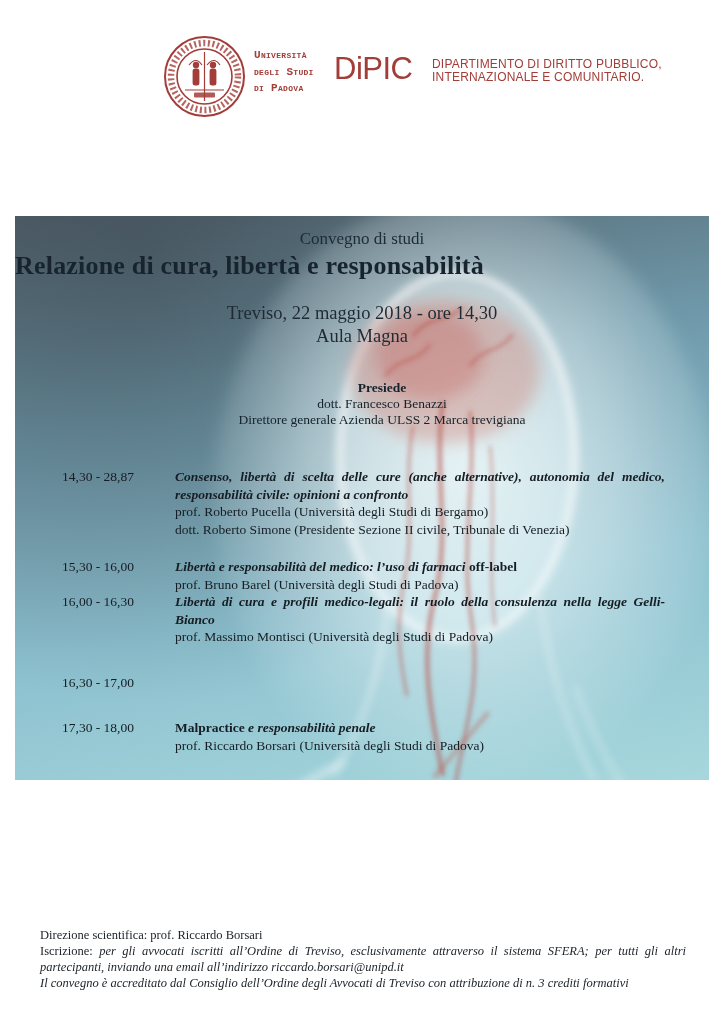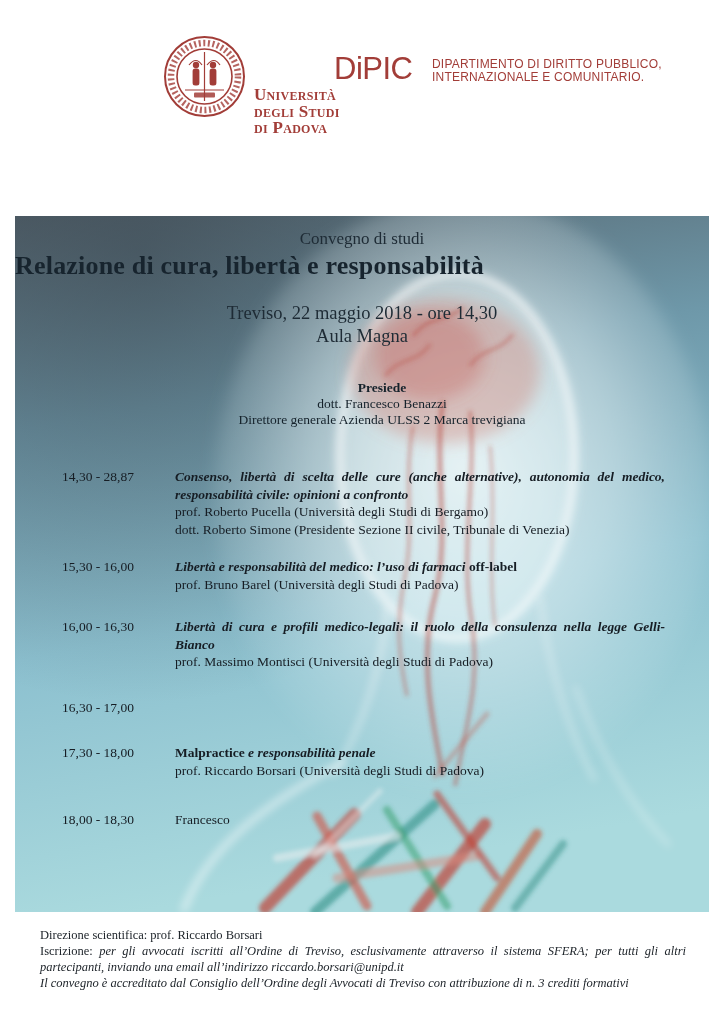--- a/index.html
+++ b/index.html
@@ -5,46 +5,46 @@
   html,body{margin:0;padding:0;}
   body{
     width:724px;height:1024px;position:relative;background:#ffffff;
     font-family:"Liberation Serif",serif;color:#1b2630;overflow:hidden;
   }
   
   .header{position:absolute;top:0;left:0;width:724px;height:150px;}
   .seal{position:absolute;left:163px;top:35px;width:83px;height:83px;}
   .univ-name{
     position:absolute;left:254px;top:47px;
-    font-family:Liberation Serif, serif;font-variant:small-caps;font-weight:600;
-    font-size:17px;line-height:16.5px;color:#a23d38;letter-spacing:.3px;margin-top:40px;
+    font-family:Liberation Mono, monospace;font-variant:small-caps;font-weight:600;
+    font-size:11px;line-height:16.5px;color:#a23d38;letter-spacing:.3px;
   }
   .dipic{
     position:absolute;left:334px;top:52px;
     font-family:"Liberation Sans",sans-serif;font-size:31px;line-height:34px;
     color:#a23d38;letter-spacing:-.5px;
   }
   .dept{
     position:absolute;left:432px;top:58px;
     font-family:"Liberation Sans",sans-serif;font-size:12px;line-height:13px;
     color:#a23d38;letter-spacing:.2px;
   }
   
-  .poster{position:absolute;left:15px;top:216px;width:694px;height:696px;overflow:hidden;}
+  .poster{position:absolute;left:15px;top:216px;width:694px;height:564px;overflow:hidden;}
   .poster-bg{position:absolute;left:0;top:0;width:694px;height:696px;}
   .p-kicker{position:absolute;top:13px;left:0;right:0;text-align:center;font-size:17px;color:#1e2b35;}
   .p-title{position:absolute;top:35px;left:0;right:0;font-size:26px;font-weight:bold;color:#17242e;letter-spacing:.2px;}
   .p-date{position:absolute;top:87px;left:0;right:0;text-align:center;font-size:18.5px;color:#1e2b35;}
   .p-venue{position:absolute;top:110px;left:0;right:0;text-align:center;font-size:18.5px;color:#1e2b35;}
   .presiede{position:absolute;top:164px;left:0;right:0;text-align:center;font-size:13.5px;line-height:16px;color:#15222b;padding-left:40px;}
   .presiede .label{font-weight:bold;}
   .schedule{position:absolute;top:252px;left:47px;right:44px;}
   .sched-row{display:flex;font-size:13.5px;line-height:17.5px;color:#161d24;}
   .sched-row:nth-of-type(2){margin-top:20px;}
-  .sched-row:nth-of-type(3){margin-top:25px;}
+  .sched-row:nth-of-type(3){}
   .sched-row:nth-of-type(4){margin-top:28px;}
   .sched-row:nth-of-type(5){margin-top:28px;}
   .sched-row:nth-of-type(6){margin-top:32px;}
   .sched-time{width:113px;flex:none;}
   .sched-content{flex:1;}
   .sched-title{text-align:justify;}
   .seg-bi{font-weight:bold;font-style:italic;}
   .seg-b{font-weight:bold;}
   .seg-i{font-style:italic;}
   

